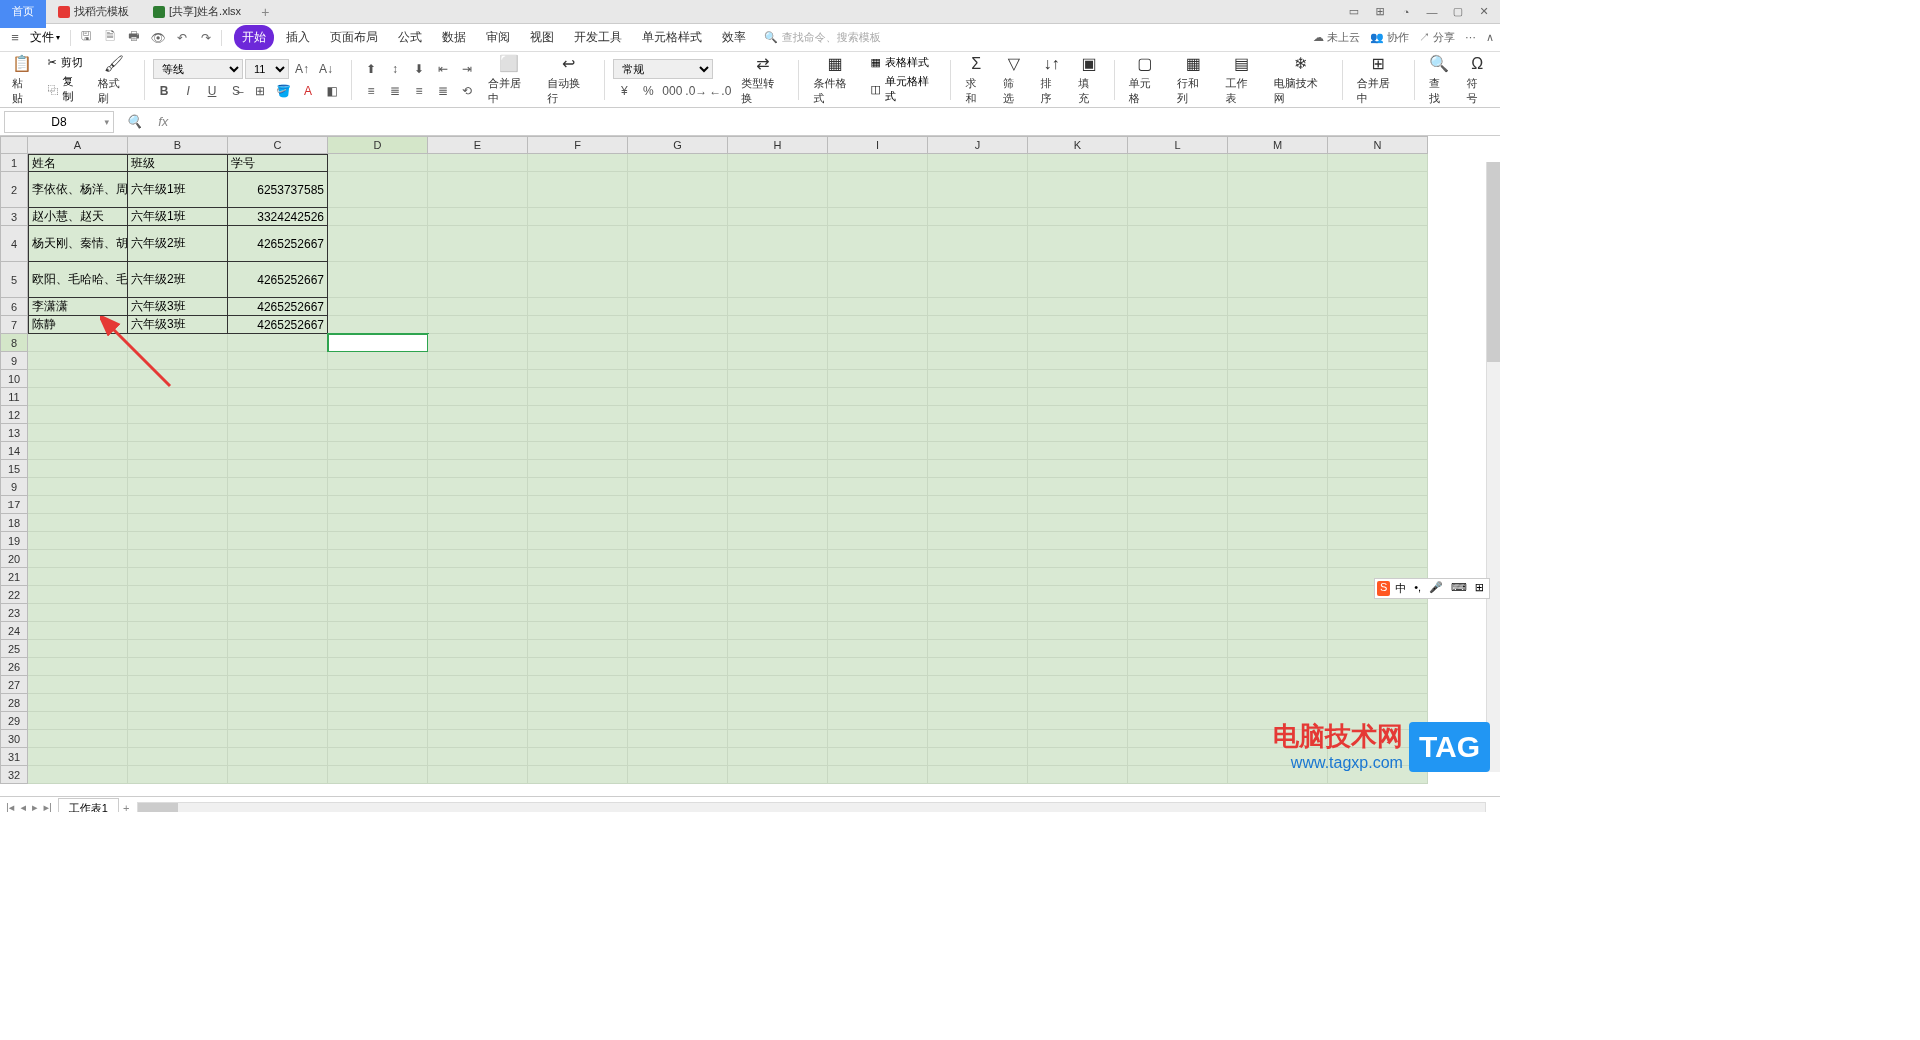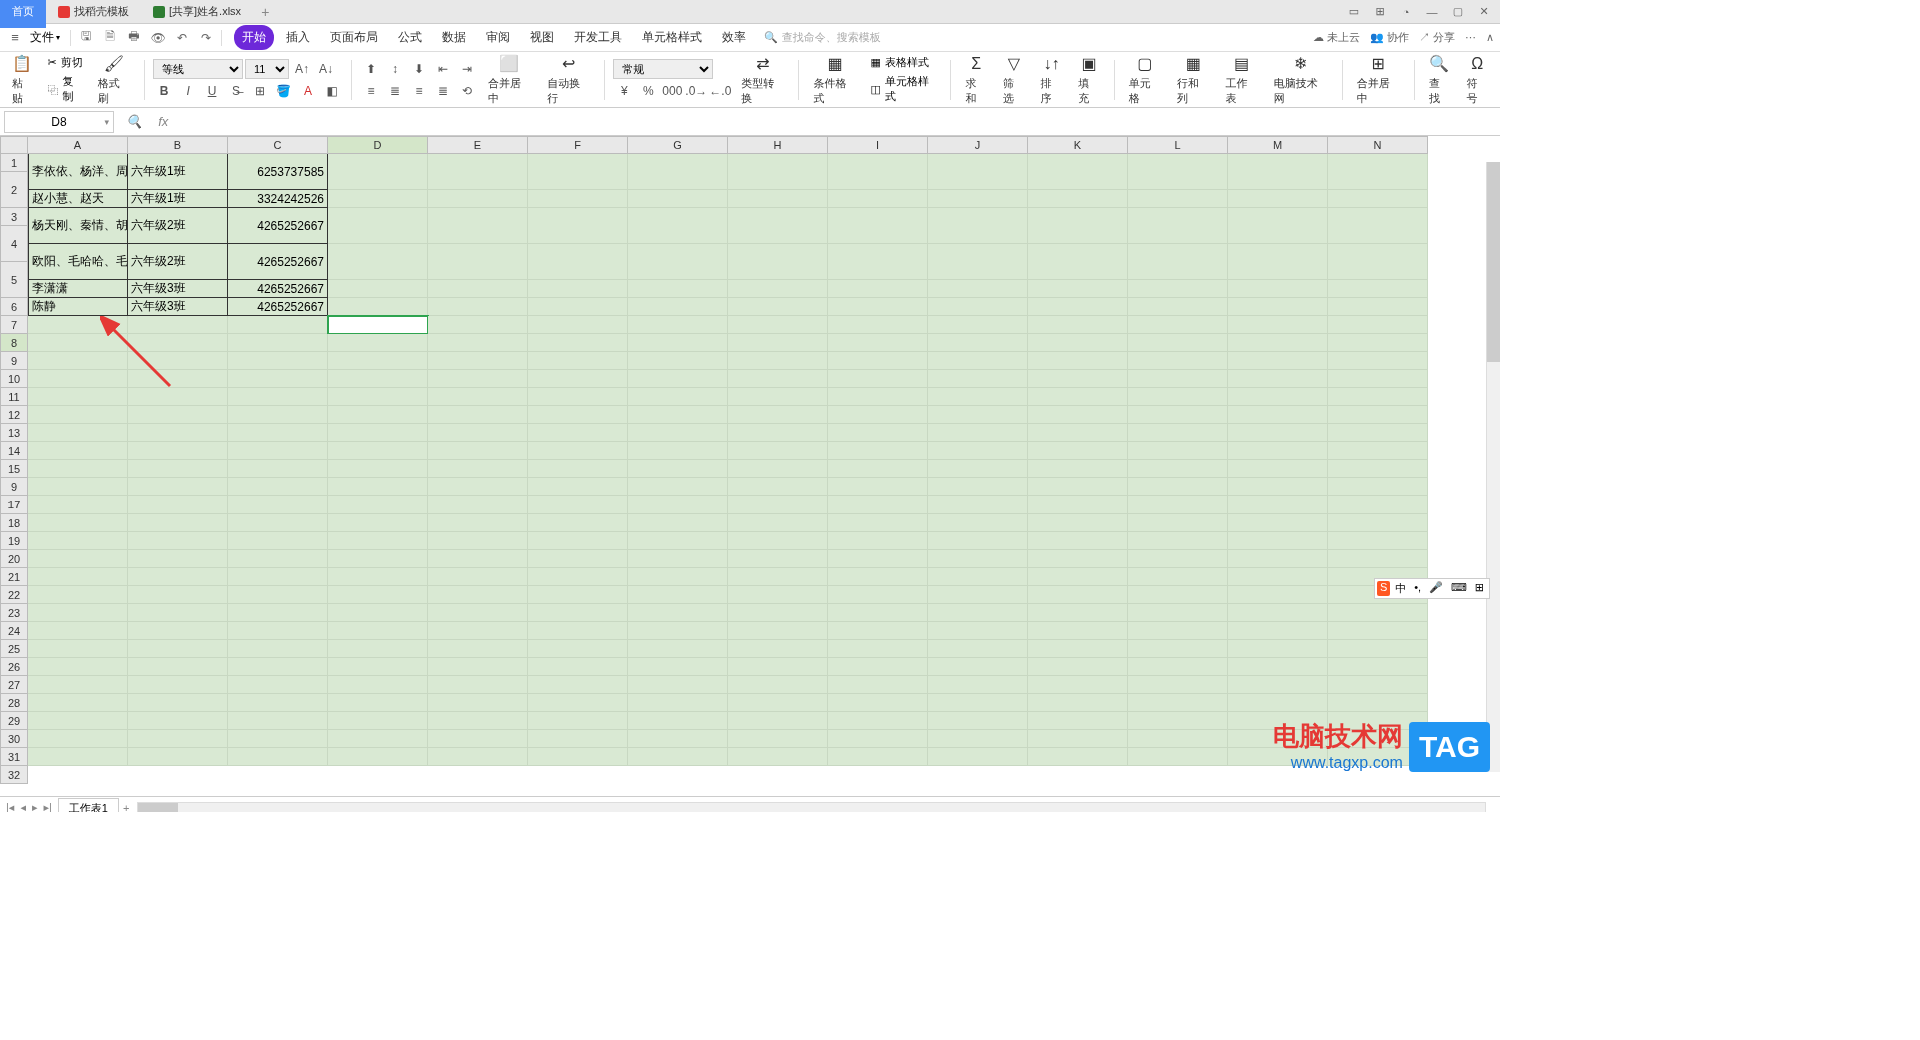--- a/index.html
+++ b/index.html
@@ -404,20 +404,36 @@
       <div class="row-h" style="height: 18px;">26</div>
       <div class="row-h" style="height: 18px;">27</div>
       <div class="row-h" style="height: 18px;">28</div>
       <div class="row-h" style="height: 18px;">29</div>
       <div class="row-h" style="height: 18px;">30</div>
       <div class="row-h" style="height: 18px;">31</div>
       <div class="row-h" style="height: 18px;">32</div>
     </div>
   <div class="cells" id="cells">
       <div class="row">
+        <div class="cell data first-col first-row" style="width: 100px; height: 18px;">姓名</div>
+        <div class="cell data first-row" style="width: 100px; height: 18px;">班级</div>
+        <div class="cell data first-row" style="width: 100px; height: 18px;">学号</div>
+        <div class="cell" style="width: 100px; height: 18px;"></div>
+        <div class="cell" style="width: 100px; height: 18px;"></div>
+        <div class="cell" style="width: 100px; height: 18px;"></div>
+        <div class="cell" style="width: 100px; height: 18px;"></div>
+        <div class="cell" style="width: 100px; height: 18px;"></div>
+        <div class="cell" style="width: 100px; height: 18px;"></div>
+        <div class="cell" style="width: 100px; height: 18px;"></div>
+        <div class="cell" style="width: 100px; height: 18px;"></div>
+        <div class="cell" style="width: 100px; height: 18px;"></div>
+        <div class="cell" style="width: 100px; height: 18px;"></div>
+        <div class="cell" style="width: 100px; height: 18px;"></div>
+      </div>
+      <div class="row">
         <div class="cell data first-col" style="width: 100px; height: 36px;">李依依、杨洋、周文明</div>
         <div class="cell data" style="width: 100px; height: 36px;">六年级1班</div>
         <div class="cell data num" style="width: 100px; height: 36px;">6253737585</div>
         <div class="cell" style="width: 100px; height: 36px;"></div>
         <div class="cell" style="width: 100px; height: 36px;"></div>
         <div class="cell" style="width: 100px; height: 36px;"></div>
         <div class="cell" style="width: 100px; height: 36px;"></div>
         <div class="cell" style="width: 100px; height: 36px;"></div>
         <div class="cell" style="width: 100px; height: 36px;"></div>
         <div class="cell" style="width: 100px; height: 36px;"></div>

